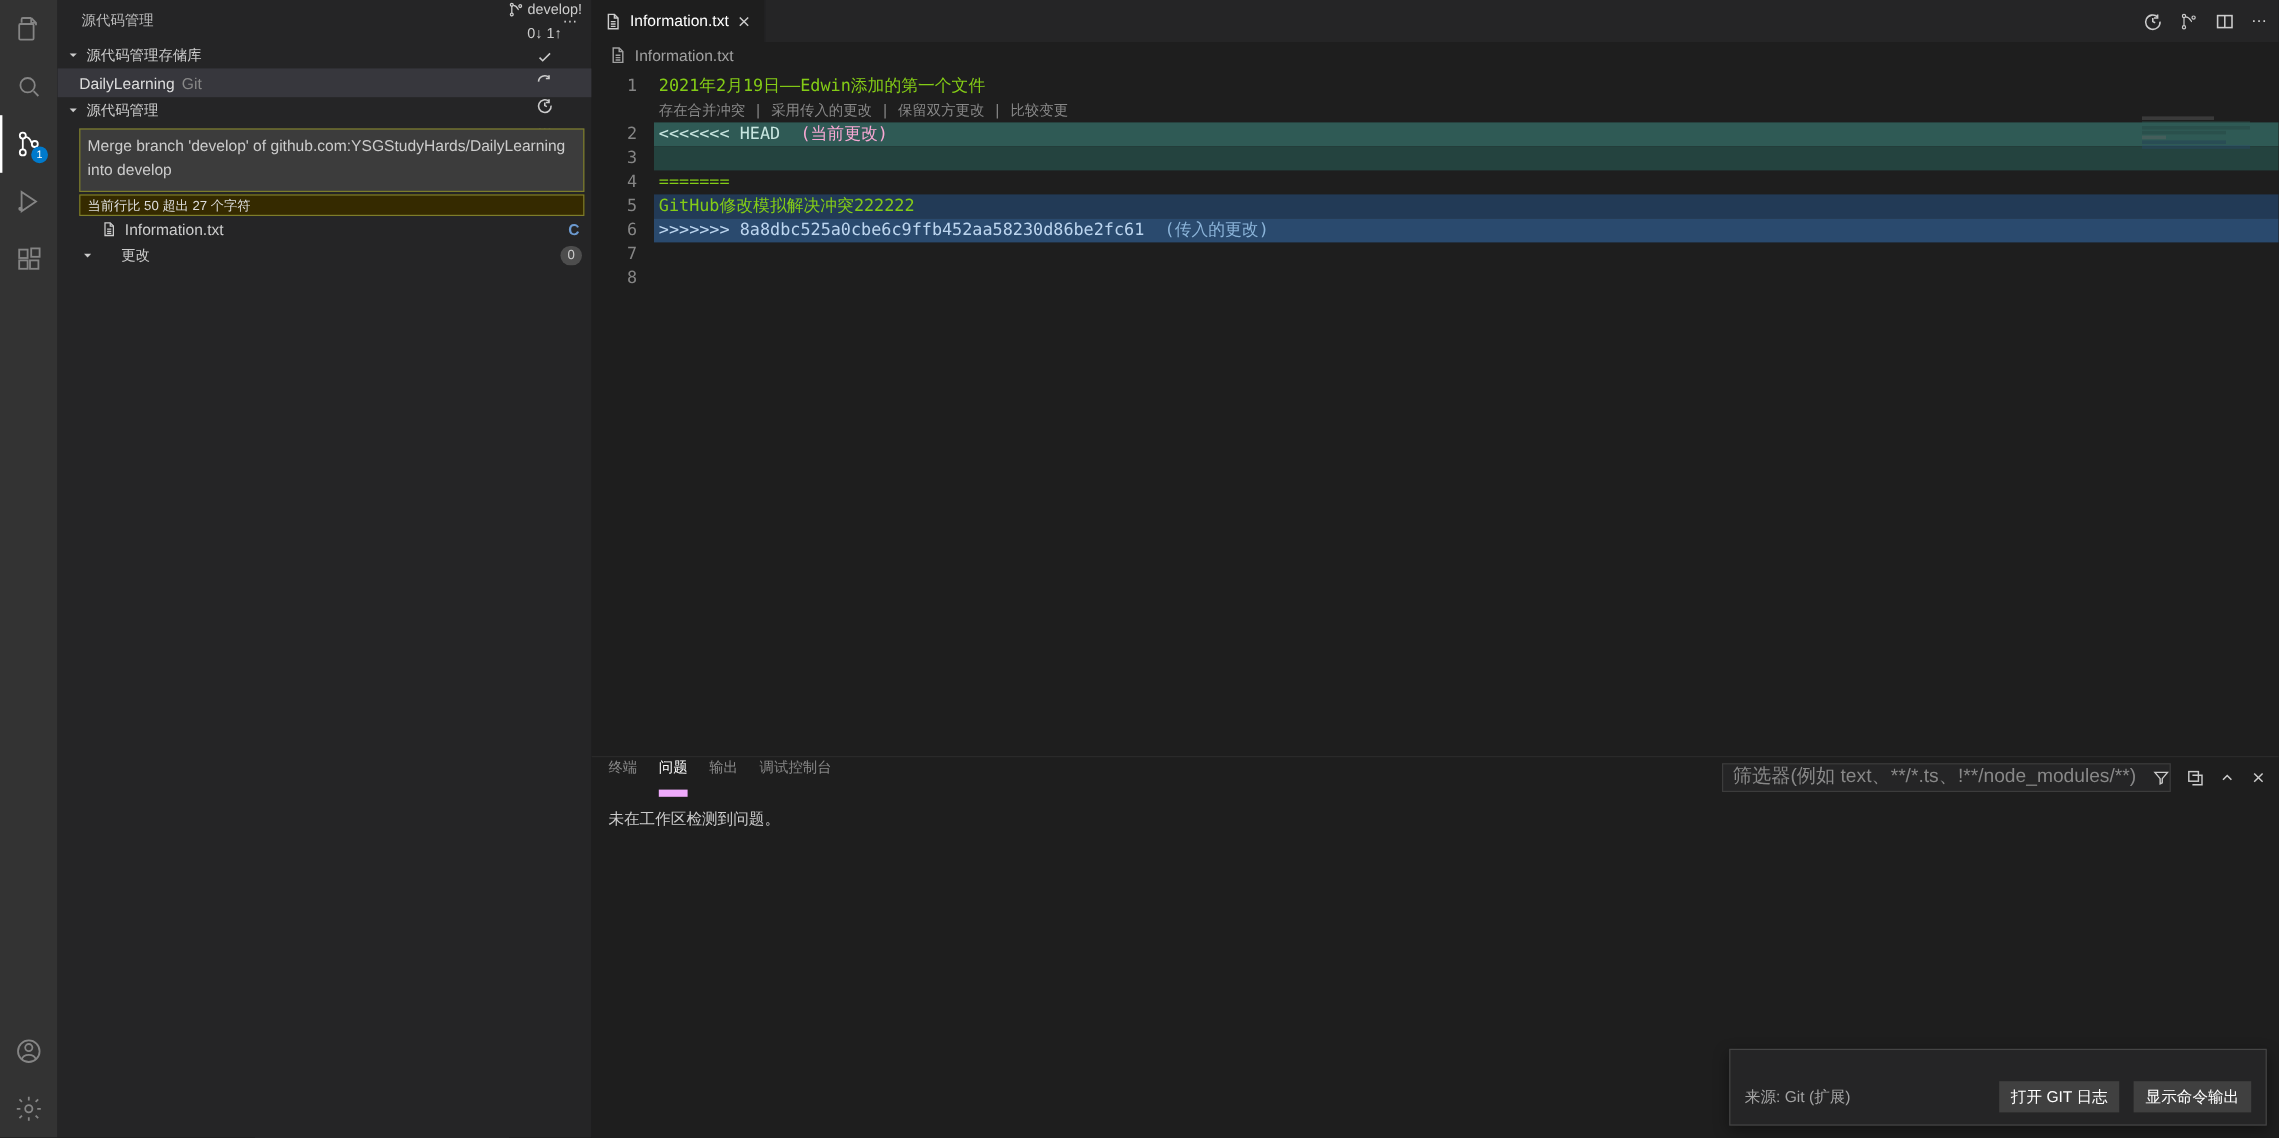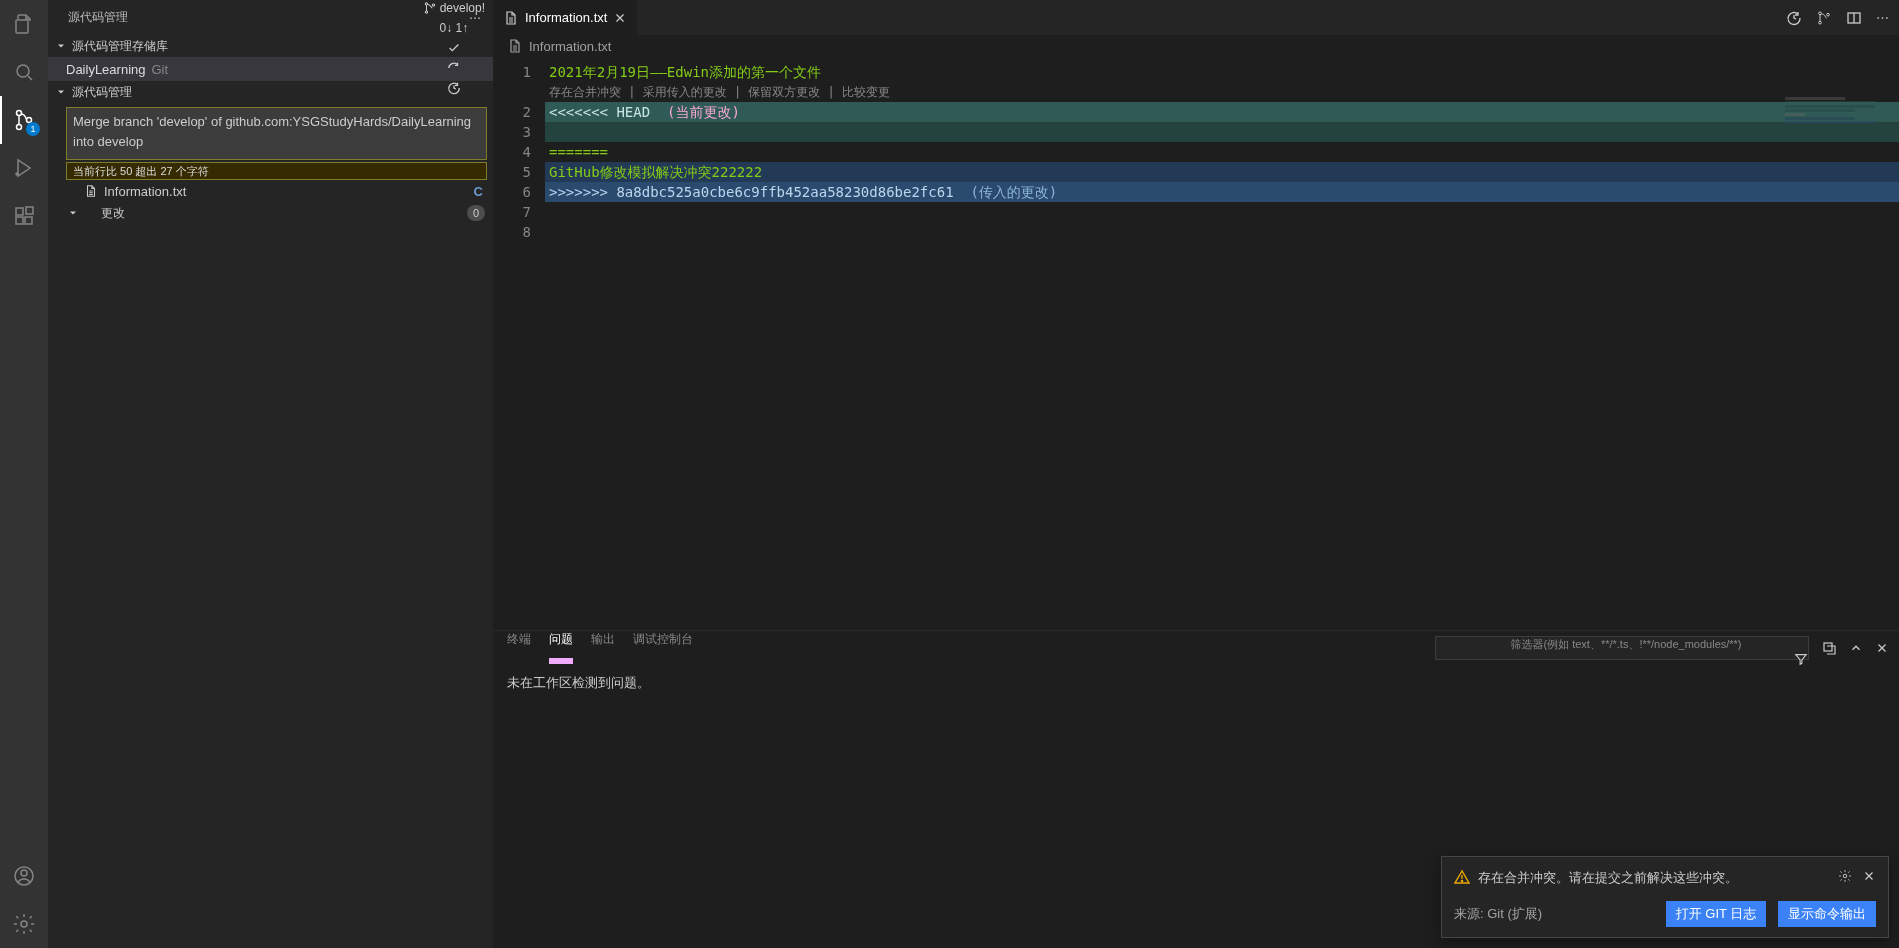--- a/index.html
+++ b/index.html
@@ -52,28 +52,28 @@
   .dim { color:#f9a8d4; }
   .dimblue { color:#8bb4d9; }
   .minimap { position:absolute; top:40px; right:14px; width:100px; height:60px; opacity:.4;}
   .mm-row { height:3px; margin-bottom:1px; }
   
   .panel { height:318px; border-top:1px solid #2a2a2a; background:#1e1e1e; display:flex; flex-direction:column;}
   .panel-tabs { height:33px; display:flex; justify-content:space-between; padding:0 10px 0 14px; color:#888;}
   .ptabs { display:flex; gap:18px; font-size:12px;}
   .ptab.active { color:#fff; border-bottom:6px solid #f0abfc; padding-bottom:5px;}
   .pright { display:flex; align-items:center; gap:12px; color:#ccc;}
-  .filter { width:374px; height:24px; background:#252526; border:1px solid #3c3c3c; padding-left:8px; color:#888; font-size:11px; display:flex; align-items:center;flex-direction:column;}
+  .filter { width:374px; height:24px; background:#252526; border:1px solid #3c3c3c; padding-left:8px; color:#888; font-size:16px; display:flex; align-items:center;}
   .panel-body { padding:10px 0 0 14px; color:#ccc; }
   
   .toast { position:absolute; right:10px; bottom:10px; width:448px; background:#252526; border:1px solid #454545; box-shadow:0 4px 12px rgba(0,0,0,.4); padding:12px 12px 10px 12px; font-size:13px; color:#ccc;}
   .toast-top { display:flex; justify-content:space-between; align-items:flex-start; gap:8px;}
   .toast-msg { display:flex; gap:8px; align-items:flex-start;}
   .toast-actions { display:flex; justify-content:space-between; align-items:center; margin-top:14px;}
-  .btn { background:#3b82f6; color:#fff; padding:4px 10px; font-size:13px; border:none; }
+  .btn { background:#404040; color:#fff; padding:4px 10px; font-size:13px; border:none; }
   .btn + .btn { margin-left:8px; }
   .toast-icons { display:flex; gap:10px; color:#ccc;}
   svg { display:block; }
 </style>
 </head>
 <body>
 
 <div class="activitybar">
   <div class="act-top">
     <div class="act-item">
@@ -345,45 +345,20 @@
               <path d="M4 4l8 8M12 4l-8 8"></path>
             </svg>
           </span>
       </div>
     </div>
     <div class="panel-body">未在工作区检测到问题。</div>
   </div>
 </div>
 
 <div class="toast">
-  <div class="toast-top">
-    <div class="toast-msg">
-      <span>
-        <svg width="16" height="16" viewBox="0 0 16 16" fill="none" stroke="#e9a700" stroke-width="1.4">
-            <path d="M8 2L1 14h14z"></path>
-            <path d="M8 6v4" stroke="#e9a700"></path>
-            <circle cx="8" cy="12" r=".6" fill="#e9a700"></circle>
-          </svg>
-      </span>
-      <span>存在合并冲突。请在提交之前解决这些冲突。</span>
-    </div>
-    <div class="toast-icons">
-      <span>
-          <svg width="14" height="14" viewBox="0 0 24 24" fill="none" stroke="currentColor" stroke-width="1.6">
-            <circle cx="12" cy="12" r="3"></circle>
-            <path d="M12 2v3M12 19v3M4.2 4.2l2.1 2.1M17.7 17.7l2.1 2.1M2 12h3M19 12h3M4.2 19.8l2.1-2.1M17.7 6.3l2.1-2.1"></path>
-          </svg>
-        </span>
-      <span>
-          <svg width="14" height="14" viewBox="0 0 16 16" stroke="currentColor" stroke-width="1.4">
-            <path d="M4 4l8 8M12 4l-8 8"></path>
-          </svg>
-        </span>
-    </div>
-  </div>
   <div class="toast-actions">
     <span style="color:#a3a3a3;">来源: Git (扩展)</span>
     <div>
       <button class="btn">打开 GIT 日志</button>
       <button class="btn">显示命令输出</button>
     </div>
   </div>
 </div>
 
 </body></html>

